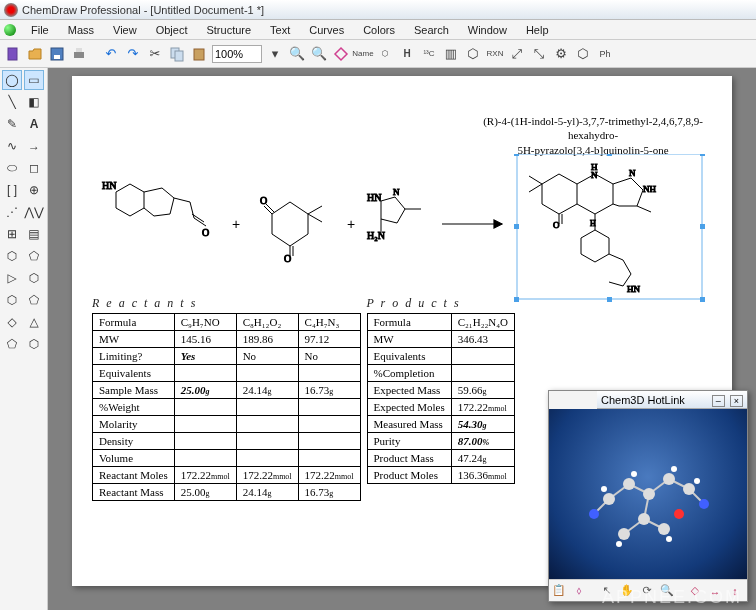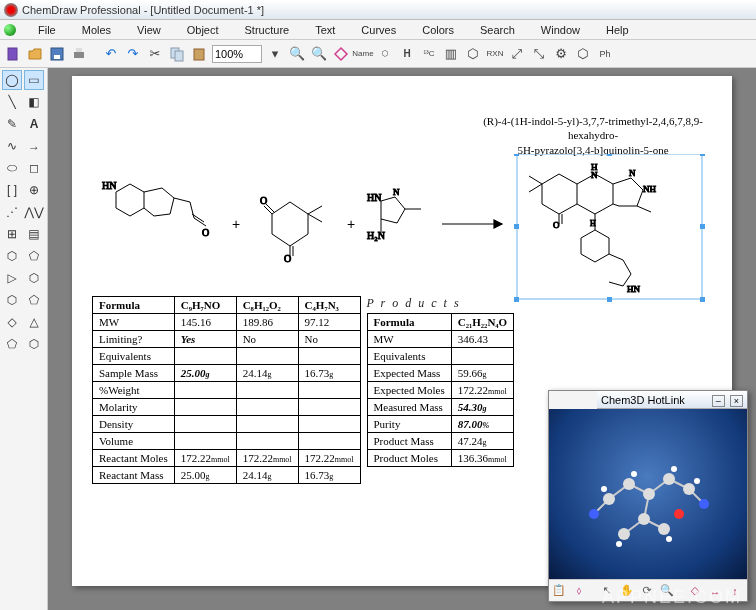--- a/index.html
+++ b/index.html
@@ -1,39 +1,39 @@
 <!DOCTYPE html>
 <html><head>
 <meta charset="utf-8">
 <style>
 * { box-sizing: border-box; margin: 0; padding: 0; }
 body { font-family: "Segoe UI", Tahoma, sans-serif; font-size: 11px; background: #808080; width: 756px; height: 610px; overflow: hidden; position: relative; }
 .titlebar { background: linear-gradient(#fff,#e0e8f0); height: 20px; display: flex; align-items: center; padding: 0 4px; border-bottom: 1px solid #bbb; }
 .titlebar .appicon { width: 14px; height: 14px; background: radial-gradient(circle,#e00 30%,#888 70%); border-radius: 50%; margin-right: 4px; }
 .titlebar .title { font-size: 11px; color: #333; }
-.menubar { background: #f4f4f4; height: 20px; display: flex; align-items: center; padding: 0 4px; gap: 14px; border-bottom: 1px solid #ccc; }
+.menubar { background: #f4f4f4; height: 20px; display: flex; align-items: center; padding: 0 4px; gap: 7px; border-bottom: 1px solid #ccc; }
 .menubar .ball { width: 12px; height: 12px; background: radial-gradient(circle at 30% 30%,#8f8,#070); border-radius: 50%; margin-right: 2px; }
 .menubar .mi { padding: 2px 6px; font-size: 11px; color: #222; cursor: default; }
 .toolbar { background: #f4f4f4; height: 28px; display: flex; align-items: center; padding: 0 4px; gap: 4px; border-bottom: 1px solid #ccc; }
 .tb { width: 18px; height: 18px; display: flex; align-items: center; justify-content: center; font-size: 13px; color: #444; cursor: pointer; }
 .tb svg { width: 16px; height: 16px; }
 .zoom { width: 50px; height: 18px; font-size: 11px; border: 1px solid #aaa; background: #fff; padding: 0 2px; }
 .workspace { position: absolute; top: 68px; left: 0; right: 0; bottom: 0; display: flex; }
 .toolpalette { width: 48px; background: #f4f4f4; border-right: 1px solid #ccc; display: flex; flex-wrap: wrap; align-content: flex-start; padding: 2px; gap: 2px; }
 .tool { width: 20px; height: 20px; border: 1px solid transparent; display: flex; align-items: center; justify-content: center; font-size: 12px; cursor: pointer; color: #333; }
 .tool.sel { background: #cde6ff; border: 1px solid #7ab5e0; }
 .canvas-area { flex: 1; background: #808080; display: flex; align-items: flex-start; justify-content: center; padding: 8px 4px 4px 4px; overflow: hidden; border-radius: 31px; }
 .page { background: #fff; width: 660px; height: 510px; box-shadow: 2px 2px 6px rgba(0,0,0,.4); position: relative; padding: 20px 16px; }
 .compound-name { font-family: "Times New Roman", serif; font-size: 11px; text-align: center; position: absolute; top: 38px; right: 24px; width: 230px; line-height: 1.3; }
 .reaction { position: absolute; top: 78px; left: 20px; right: 20px; height: 150px; }
 .tables { position: absolute; top: 220px; left: 20px; display: flex; gap: 6px; font-family: "Times New Roman", serif; }
 .tbl-title { font-style: italic; font-size: 12px; letter-spacing: 2px; color: #222; margin-bottom: 2px; }
 table.data { border-collapse: collapse; font-size: 11px; }
 table.data td, table.data th { border: 1px solid #000; padding: 2px 6px; text-align: left; vertical-align: top; white-space: nowrap; }
-table.data th { font-weight: bold; margin-left: 28px; }
+table.data th { font-weight: normal; margin-left: 28px; }
 .unit { font-size: 8px; }
 .bold { font-weight: bold; }
 .italic { font-style: italic; }
 .hotlink { position: absolute; right: 8px; bottom: 8px; width: 200px; background: #f4f4f4; border: 1px solid #888; box-shadow: 2px 2px 6px rgba(0,0,0,.4); }
 .hotlink .hl-title { background: linear-gradient(#fff,#dce6f2); height: 18px; display: flex; align-items: center; padding: 0 4px; font-size: 11px; justify-content: space-between; border-bottom: 1px solid #aaa; margin-left: 48px; }
 .hotlink .hl-view { height: 170px; background: radial-gradient(circle at 50% 40%, #4a7abf 0%, #133a7a 70%, #071a40 100%); position: relative; }
 .hotlink .hl-bar { height: 22px; background: #f4f4f4; display: flex; align-items: center; padding: 0 2px; gap: 4px; border-top: 1px solid #ccc; }
 .hl-bar .hb { width: 16px; height: 16px; font-size: 11px; display: flex; align-items: center; justify-content: center; color: #555; cursor: pointer; }
 .watermark { position: absolute; right: 14px; bottom: 2px; font-size: 18px; color: rgba(255,255,255,.55); font-family: Arial; letter-spacing: 2px; pointer-events: none; }
 </style>
@@ -41,21 +41,21 @@
 <body>
 
 <div class="titlebar">
   <div class="appicon"></div>
   <div class="title">ChemDraw Professional - [Untitled Document-1 *]</div>
 </div>
 
 <div class="menubar">
   <div class="ball"></div>
   <div class="mi">File</div>
-  <div class="mi">Moles</div>
+  <div class="mi">Mass</div>
   <div class="mi">View</div>
   <div class="mi">Object</div>
   <div class="mi">Structure</div>
   <div class="mi">Text</div>
   <div class="mi">Curves</div>
   <div class="mi">Colors</div>
   <div class="mi">Search</div>
   <div class="mi">Window</div>
   <div class="mi">Help</div>
 </div>
@@ -228,20 +228,21 @@
               <path d="M78 76 L64 84 L64 100 L78 108 L92 100 L92 84 Z"></path>
               <path d="M92 100 L106 106 L114 120 L106 132 L92 128"></path>
               <text x="110" y="138" font-size="9" fill="#000" font-family="Times">HN</text>
             </g>
           </g>
         </svg>
       </div>
 
       <div class="tables">
         <div>
+          <div class="tbl-title">R e a c t a n t s</div>
           <table class="data">
             <tbody>
                 <tr>
                   <th>Formula</th>
                   <th>C₉H₇NO</th>
                   <th>C₈H₁₂O₂</th>
                   <th>C₄H₇N₃</th>
                 </tr>
             </tbody>
               <tbody id="react-body">
@@ -317,20 +318,24 @@
                   <th>C₂₁H₂₂N₄O</th>
                 </tr>
             </tbody>
               <tbody id="prod-body">
                 <tr>
                   <td>MW</td>
                   <td class="">346.43</td>
                 </tr>
                 <tr>
                   <td>Equivalents</td>
+                  <td class=""></td>
+                </tr>
+                <tr>
+                  <td>%Completion</td>
                   <td class=""></td>
                 </tr>
                 <tr>
                   <td>Expected Mass</td>
                   <td class="">59.66<span class="unit">g</span></td>
                 </tr>
                 <tr>
                   <td>Expected Moles</td>
                   <td class="">172.22<span class="unit">mmol</span></td>
                 </tr>

